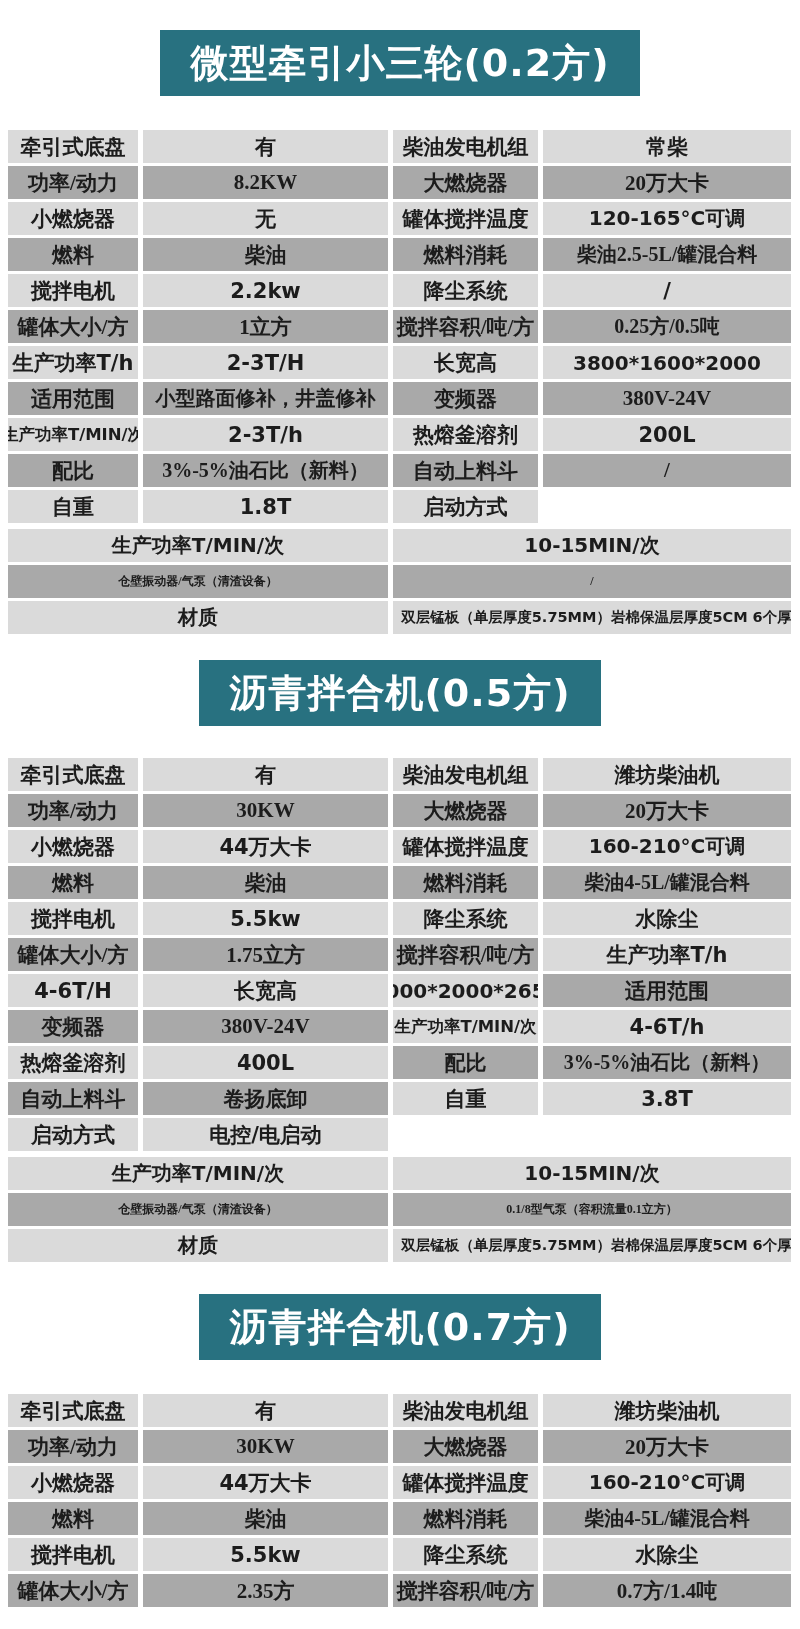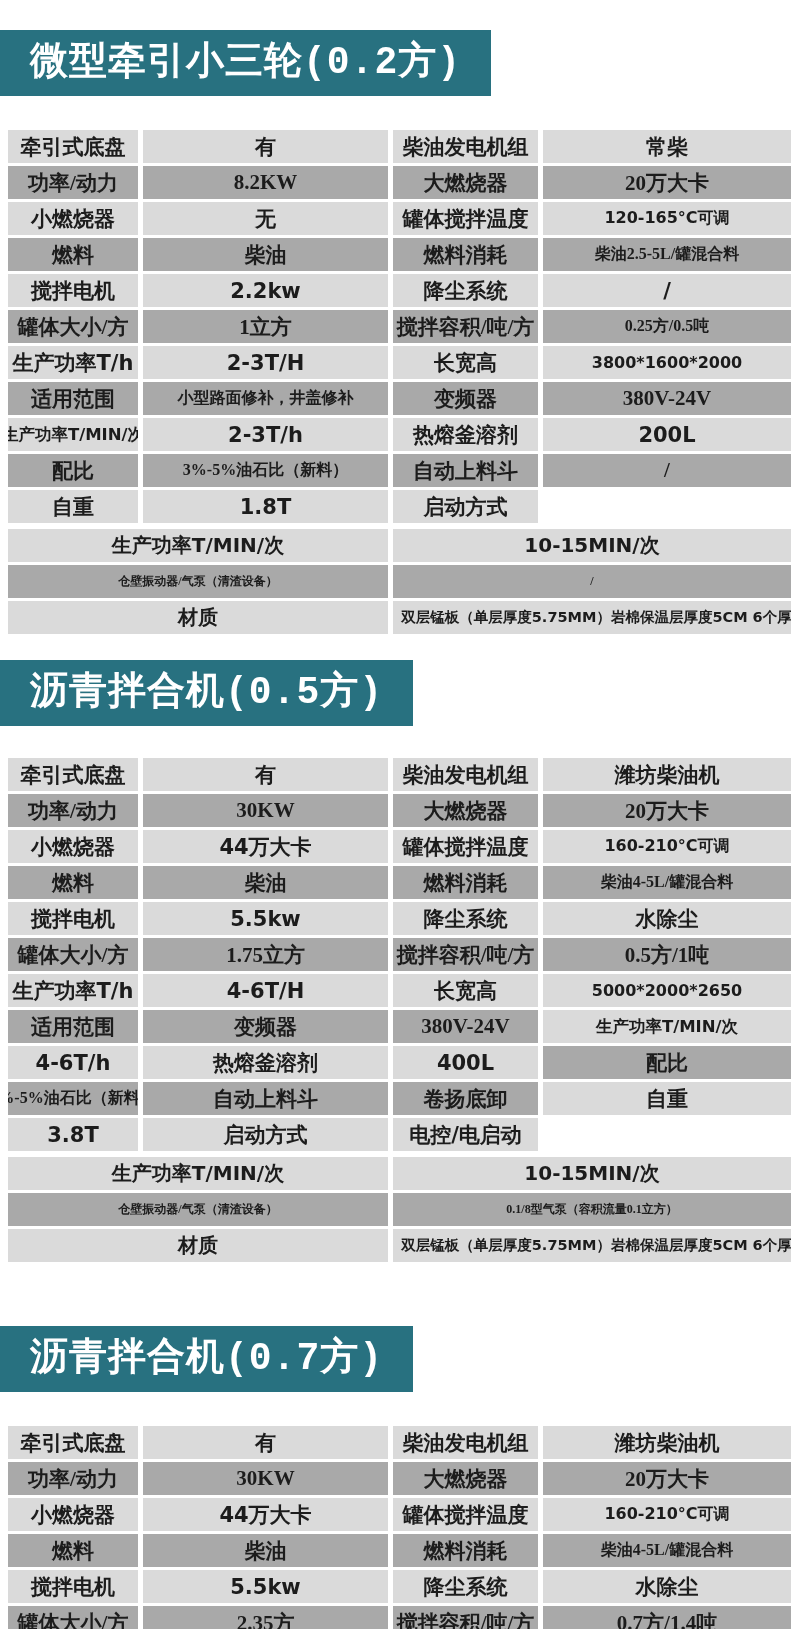--- a/index.html
+++ b/index.html
@@ -6,46 +6,46 @@
     --teal:#287180;
     --row-light:#dadada;
     --row-dark:#a9a9a9;
     --txt:#1c1c1c;
   }
   html,body{margin:0;padding:0;}
   body{
     width:800px;height:1629px;overflow:hidden;background:#ffffff;
     font-family:"DejaVu Sans","Liberation Sans",sans-serif;
   }
-  .banner-wrap{font-family:Liberation Mono, monospace;}
+  .banner-wrap{text-align:center;}
   .banner{
     display:inline-block;background:var(--teal);color:#ffffff;
     font-weight:bold;font-size:38px;line-height:1;padding:14px 30px;
     letter-spacing:1px;
   }
   .bw-1{margin-top:30px;}
   .bw-2{margin-top:26px;border-radius:14px;}
-  .bw-3{margin-top:64px;}
+  .bw-3{margin-top:32px;}
   .grid{
     margin-left:8px;margin-top:34px;width:783px;
     display:grid;grid-template-columns:130px 245px 145px 248px;
     column-gap:5px;row-gap:3px;grid-auto-rows:33px;
   }
   .grid.t2{margin-top:32px;}
   .fgrid{margin-top:6px;}
   .fgrid .grid{margin-top:0;}
   .cell{
     display:flex;align-items:center;justify-content:center;
     font-weight:bold;font-size:21px;color:var(--txt);white-space:nowrap;
     overflow:hidden;
   }
   .light{background:var(--row-light);}
   .dark{background:var(--row-dark);font-family:Liberation Serif, serif;}
   .sm-label{font-size:16.5px;}
-  .sm-val{font-size:16px;}
+  .sm-val{font-size:20px;}
   .span-left{grid-column:1 / 3;}
   .span-right{grid-column:3 / 5;}
   .fcell{font-size:20px;}
   .f1{font-size:12px;}
   .f2.span-right{font-size:14.5px;padding-left:9px;}
 </style>
 </head>
 <body>
 
 <div id="content">
@@ -123,21 +123,20 @@
       <div class="cell dark">柴油</div>
       <div class="cell dark">燃料消耗</div>
       <div class="cell dark sm-val">柴油4-5L/罐混合料</div>
       <div class="cell light">搅拌电机</div>
       <div class="cell light">5.5kw</div>
       <div class="cell light">降尘系统</div>
       <div class="cell light">水除尘</div>
       <div class="cell dark">罐体大小/方</div>
       <div class="cell dark">1.75立方</div>
       <div class="cell dark">搅拌容积/吨/方</div>
-      <div class="cell dark">0.5方/1吨</div>
       <div class="cell light">生产功率T/h</div>
       <div class="cell light">4-6T/H</div>
       <div class="cell light">长宽高</div>
       <div class="cell light sm-val">5000*2000*2650</div>
       <div class="cell dark">适用范围</div>
       <div class="cell dark">变频器</div>
       <div class="cell dark">380V-24V</div>
       <div class="cell light sm-label">生产功率T/MIN/次</div>
       <div class="cell light">4-6T/h</div>
       <div class="cell light">热熔釜溶剂</div>

